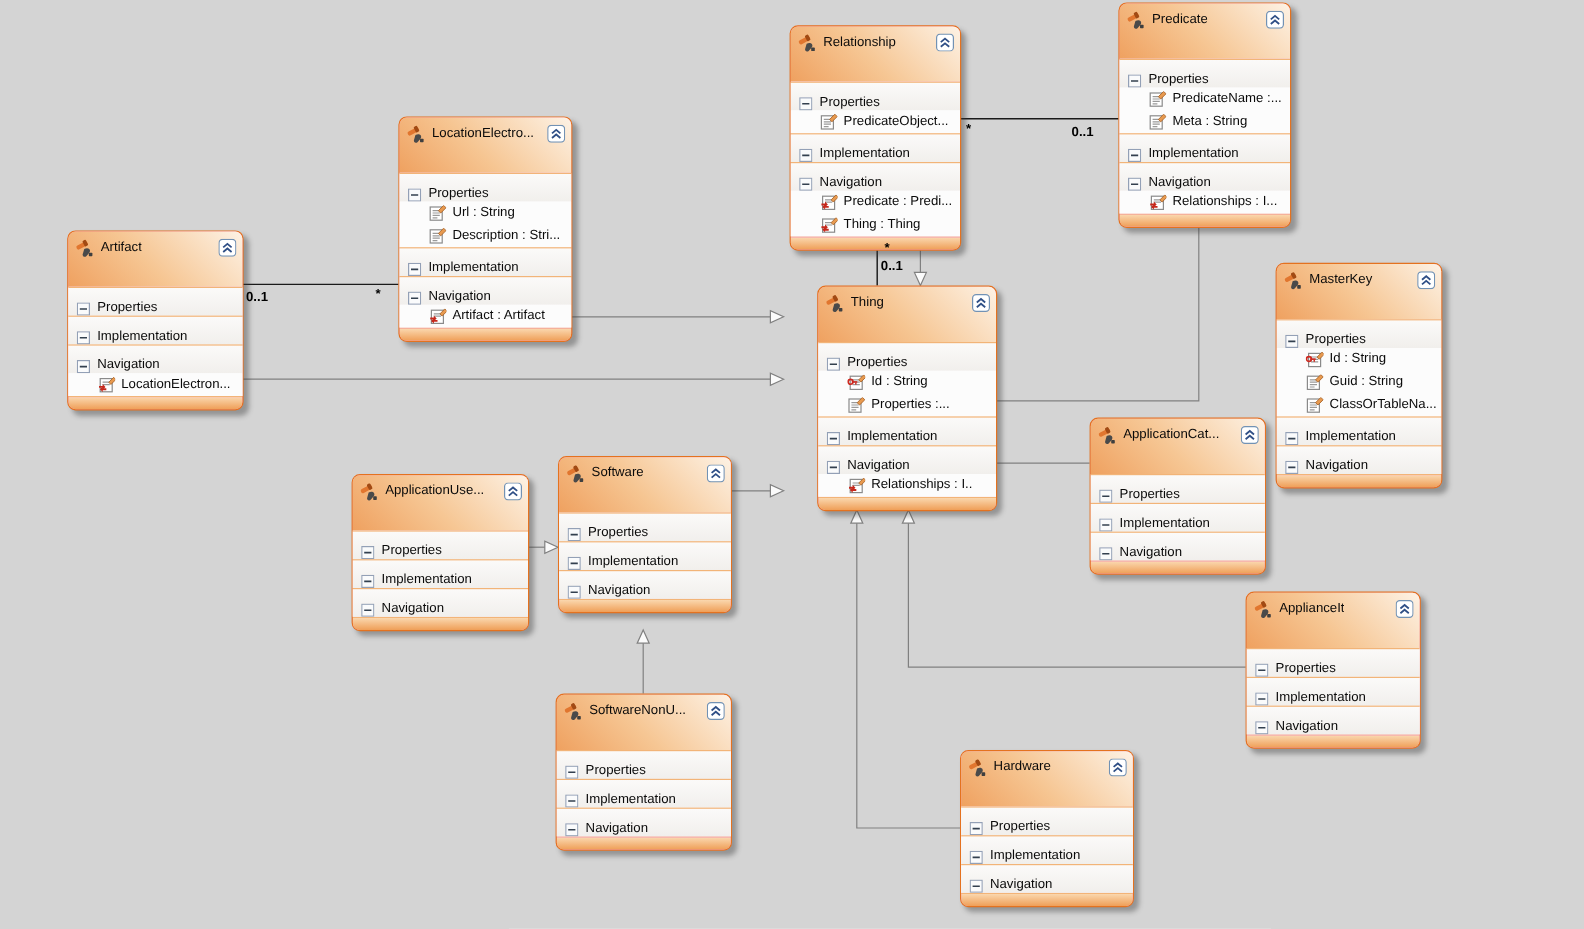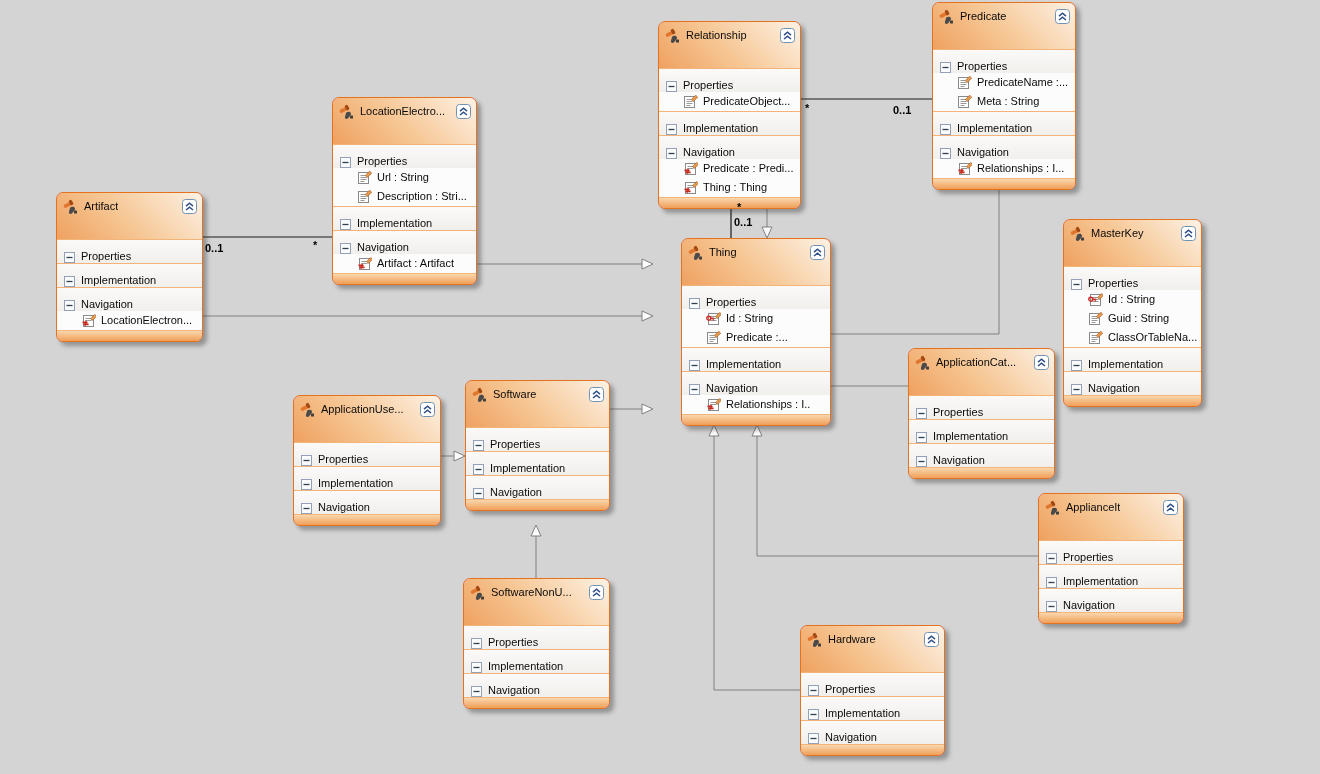--- a/index.html
+++ b/index.html
@@ -581,21 +581,21 @@
               <rect x="1.5" y="1.5" width="10" height="11" fill="#FFFFFF" stroke="#8A8A8A"></rect>
               <line x1="3.5" y1="4.5" x2="9.5" y2="4.5" stroke="#9A9A9A"></line>
               <line x1="3.5" y1="6.5" x2="9.5" y2="6.5" stroke="#9A9A9A"></line>
               <line x1="3.5" y1="8.5" x2="9.5" y2="8.5" stroke="#9A9A9A"></line>
               <line x1="3.5" y1="10.5" x2="7.5" y2="10.5" stroke="#9A9A9A"></line>
               <g transform="rotate(45 11.5 3.2)">
                 <rect x="10.2" y="0.2" width="2.8" height="6.2" fill="#E89A4F" stroke="#A8642A" stroke-width="0.7"></rect>
               </g>
             </svg>
           </span>
-          <span>Predicate :...</span>
+          <span>Properties :...</span>
         </div>
         <div class="section-row">
           <span class="ic">
             <svg width="11" height="11" viewBox="0 0 11 11">
               <rect x="0.5" y="0.5" width="10" height="10" fill="#FAFBFC" stroke="#93A0B6"></rect>
               <line x1="2.5" y1="5.5" x2="8.5" y2="5.5" stroke="#33404F" stroke-width="1.3"></line>
             </svg>
           </span>
           <span>Implementation</span>
         </div>

